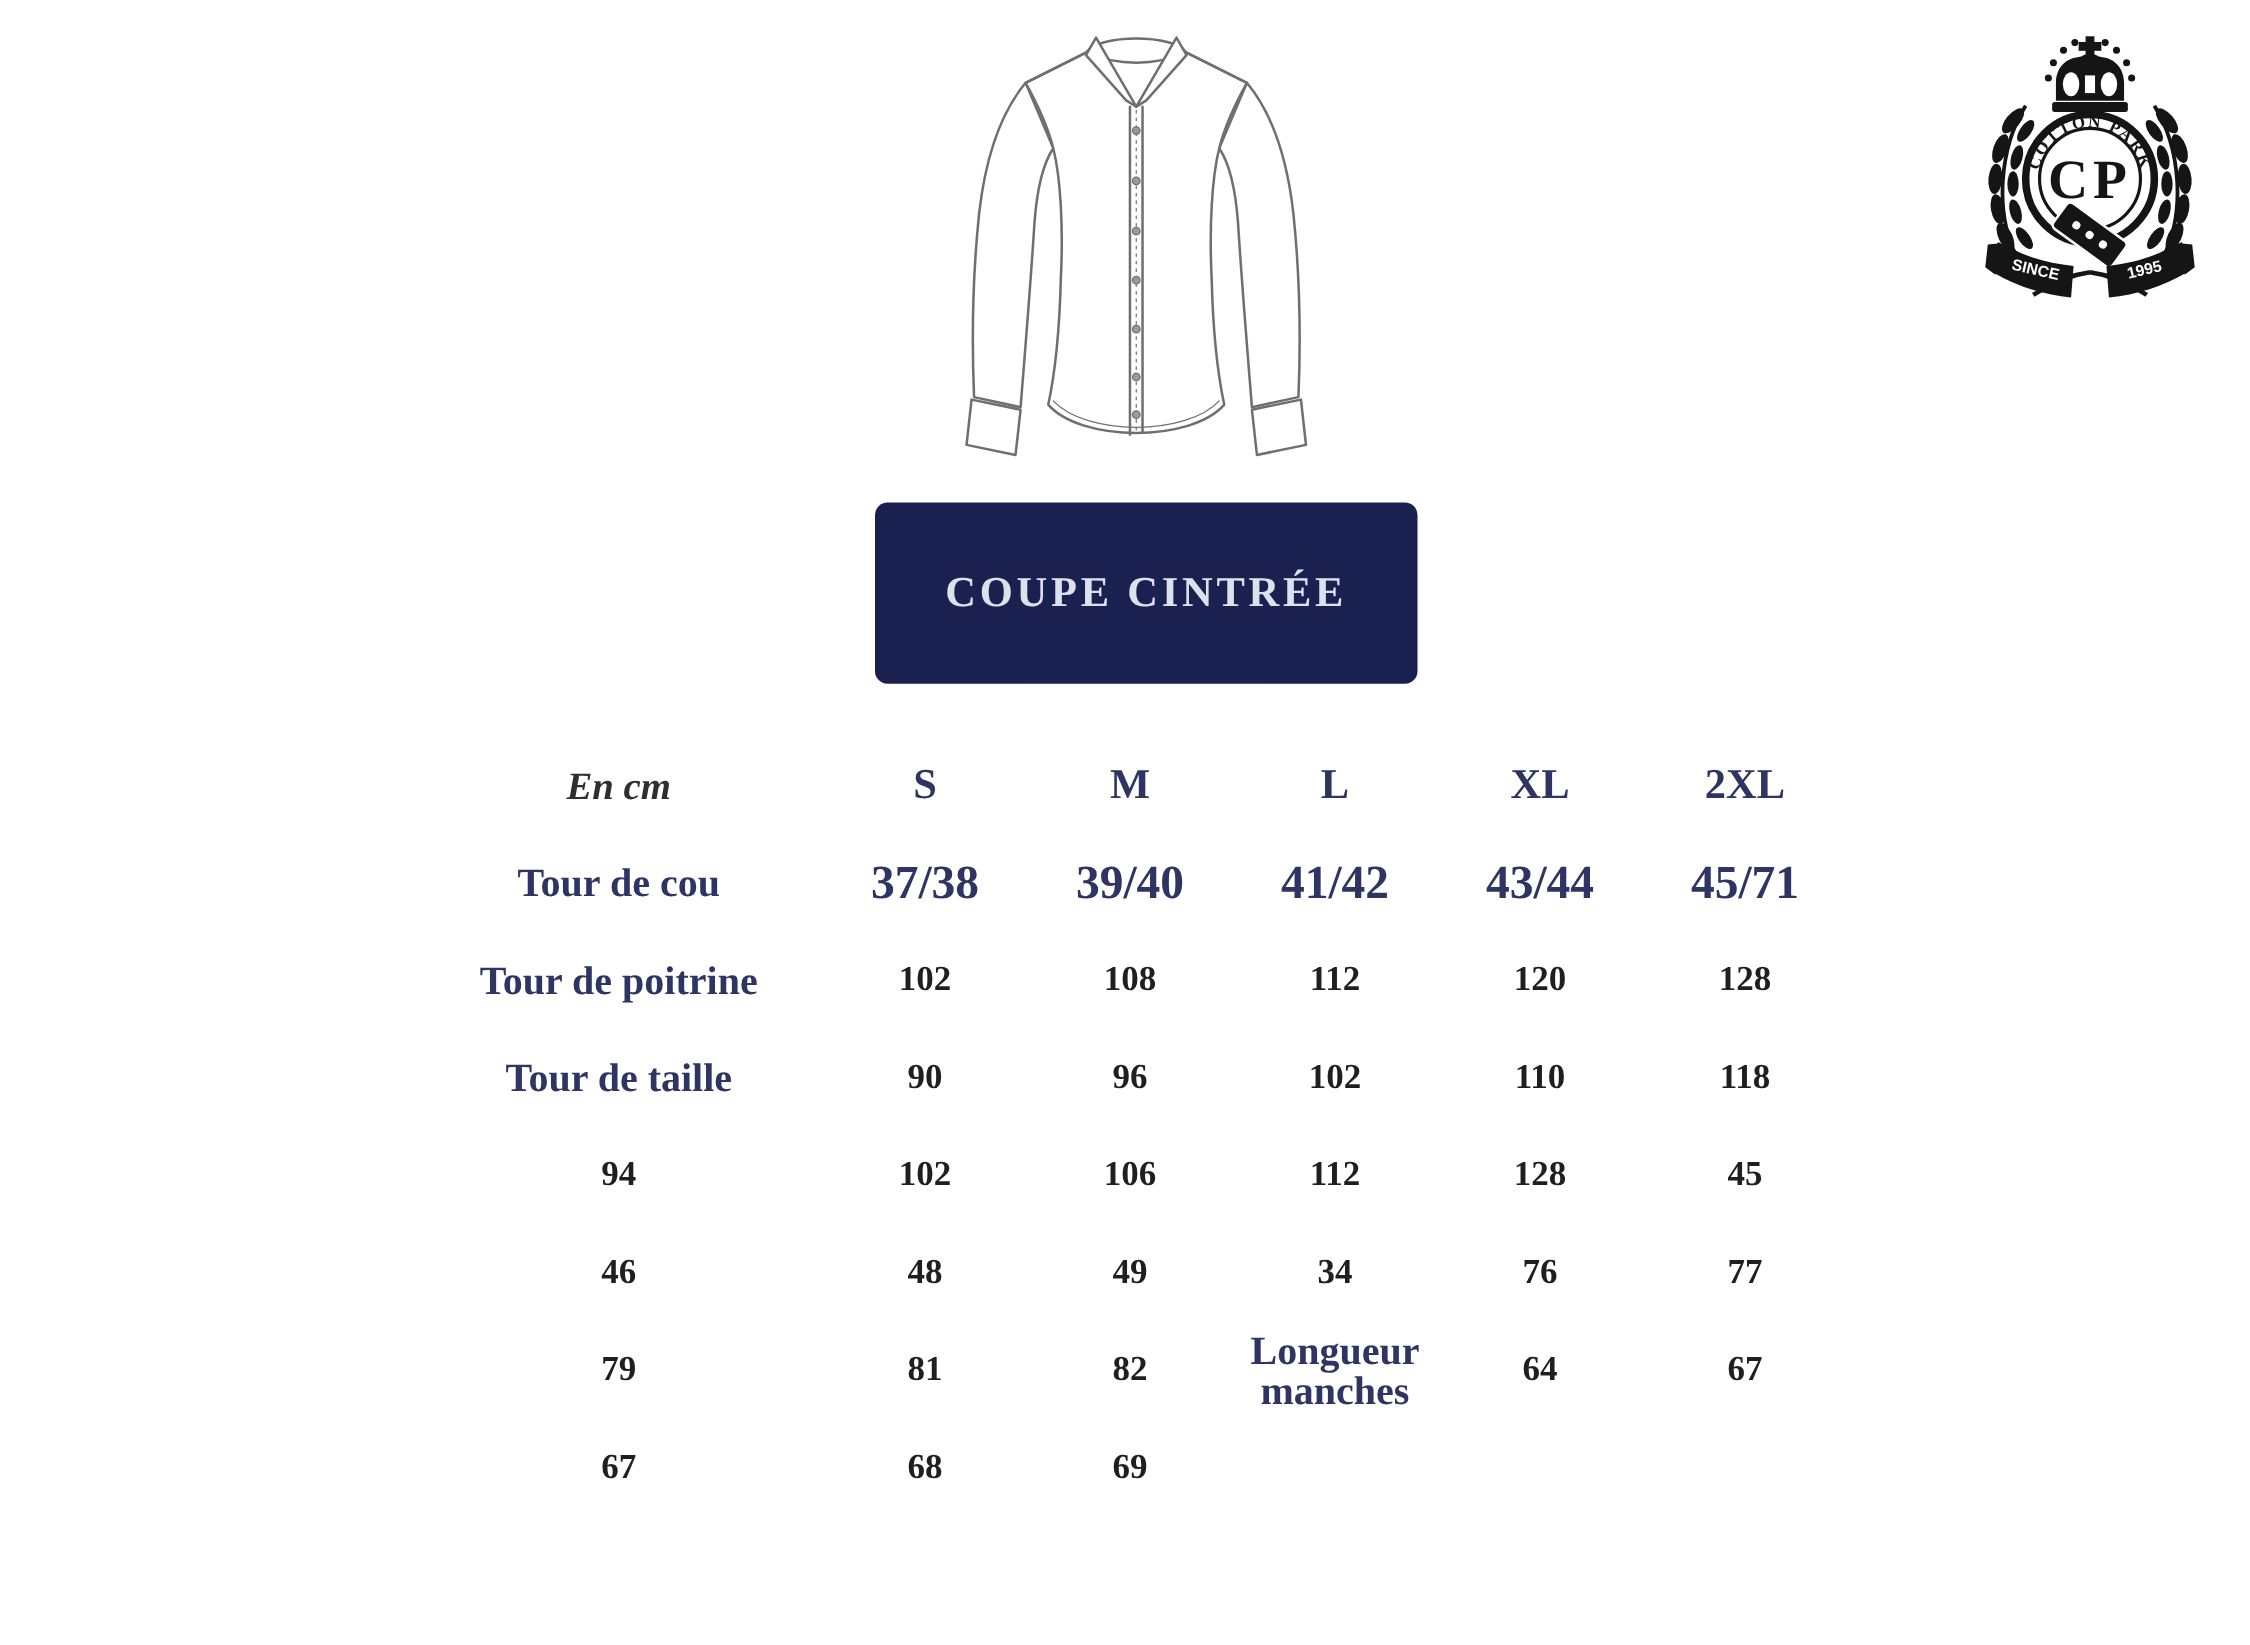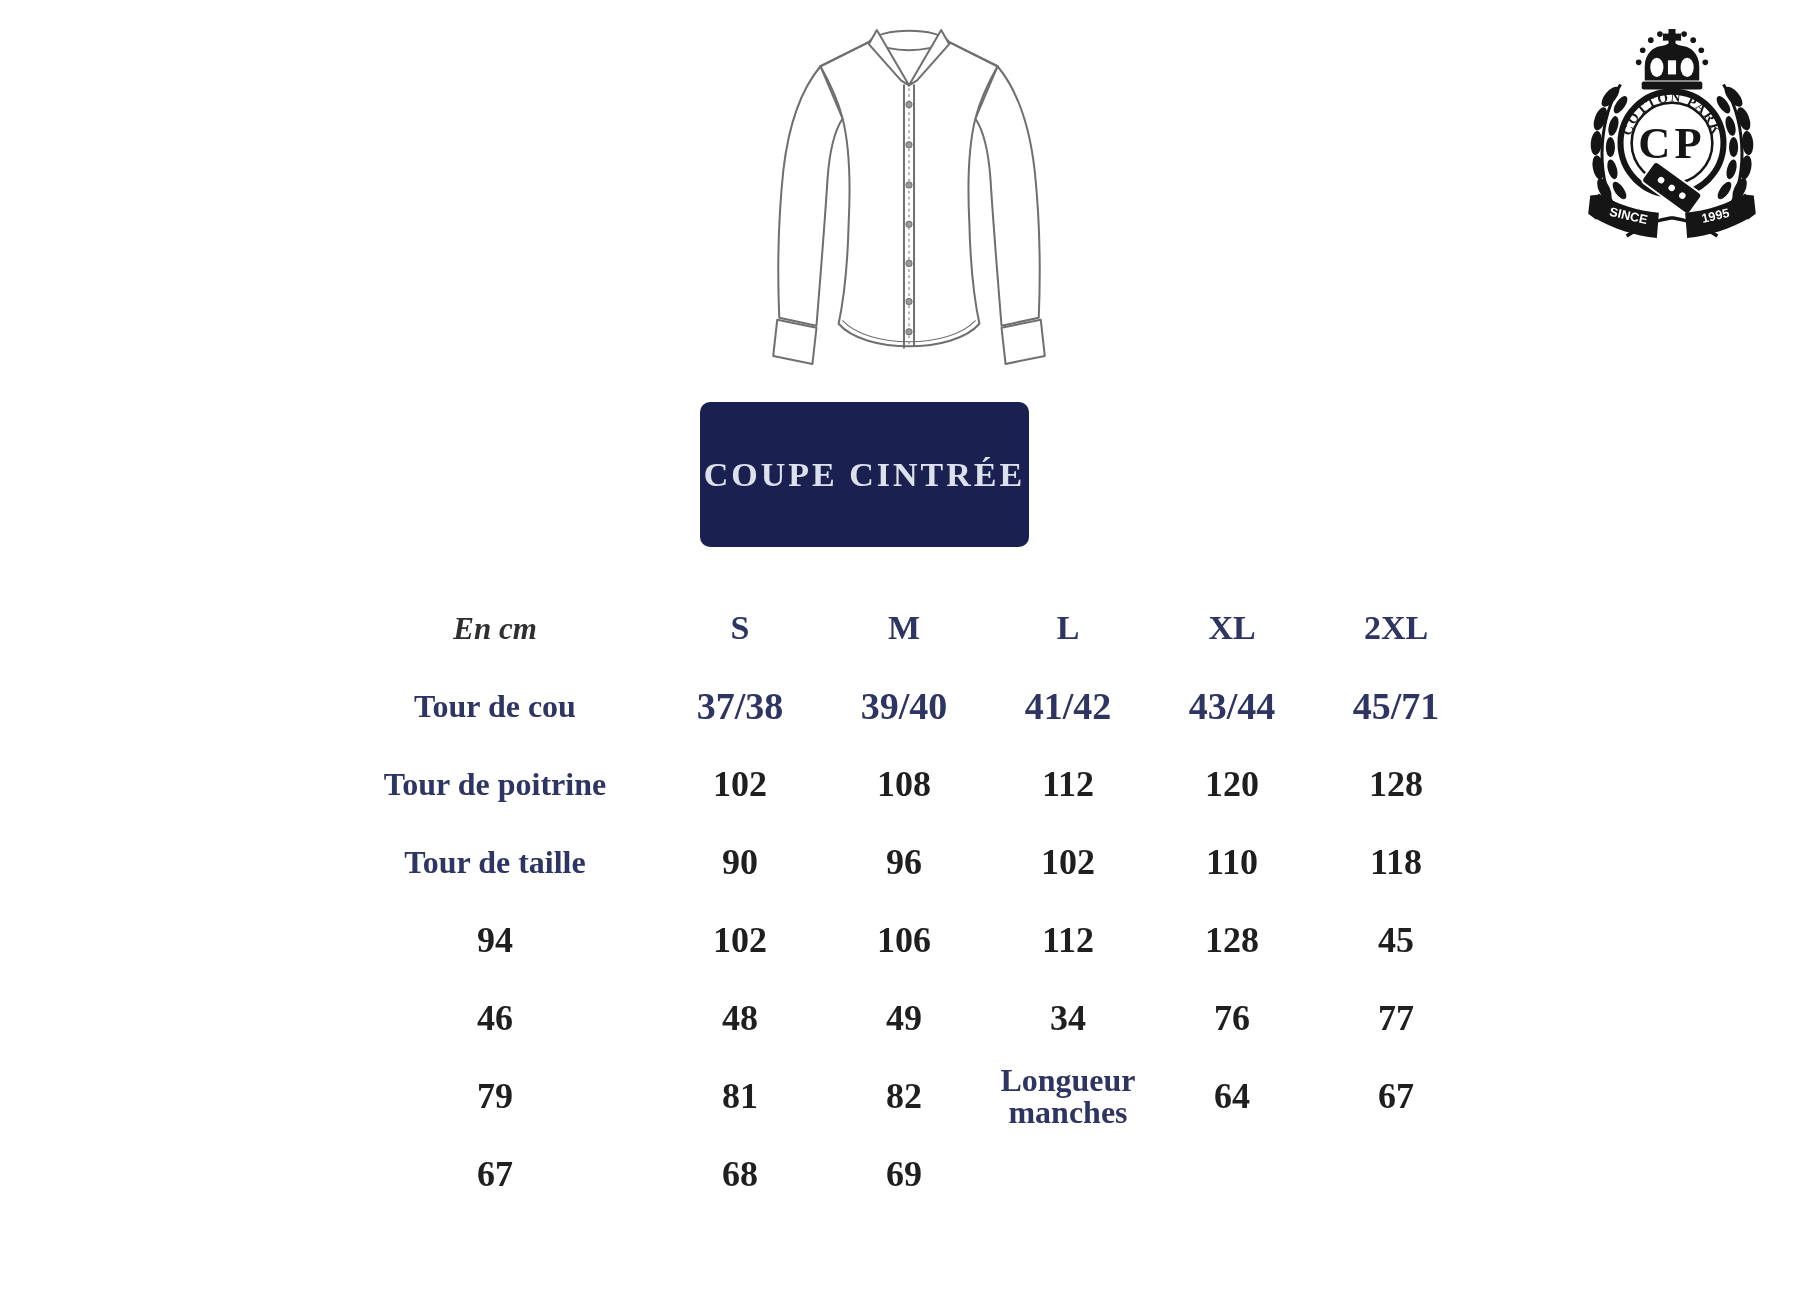--- a/index.html
+++ b/index.html
@@ -9,39 +9,39 @@
     background:#ffffff;
     font-family:"Liberation Serif","DejaVu Serif",serif;
     overflow:hidden;
   }
   
   .shirt{position:absolute;left:764px;top:22px;width:290px;height:350px;}
   
   .crest{position:absolute;left:1586px;top:26px;width:172px;height:214px;}
   
   .fit-banner{
-    position:absolute;left:700px;top:402px;width:329px;height:145px;
+    position:absolute;left:700px;top:402px;width:434px;height:145px;
     background:#1a2150;border-radius:10px;
     display:flex;align-items:center;justify-content:center;
     color:#dde1ec;font-size:34px;font-weight:bold;letter-spacing:3px;
   }
   
   .size-grid{
     position:absolute;left:332px;top:589px;
     display:grid;
     grid-template-columns:326px repeat(5,164px);
     grid-auto-rows:78px;
     align-items:center;
   }
   .cell{text-align:center;line-height:1;}
   .unit{font-size:31px;font-style:italic;font-weight:bold;color:#2f2f33;}
   .th{font-size:34px;font-weight:bold;color:#2e3563;}
   .row-label{font-size:32px;font-weight:bold;color:#2e3563;}
   .val-navy{font-size:38px;font-weight:bold;color:#2e3563;}
-  .val{font-size:36px;font-weight:bold;color:#1f1f1f;}
+  .val{font-size:28px;font-weight:bold;color:#1f1f1f;}
   .ribbon-text{font-family:"Liberation Sans","DejaVu Sans",sans-serif;}
 </style>
 </head>
 <body>
 
 <div class="canvas">
 
   <svg class="shirt" viewBox="0 0 288 348" fill="#ffffff" stroke="#6f6f6f" stroke-width="2" stroke-linejoin="round" stroke-linecap="round">
 
     <path d="M56,44 C36,68 24,104 19,148 C14,196 13,246 15,294 L52,302 C56,252 60,204 63,156 C65,128 70,108 78,96 Z"></path>

